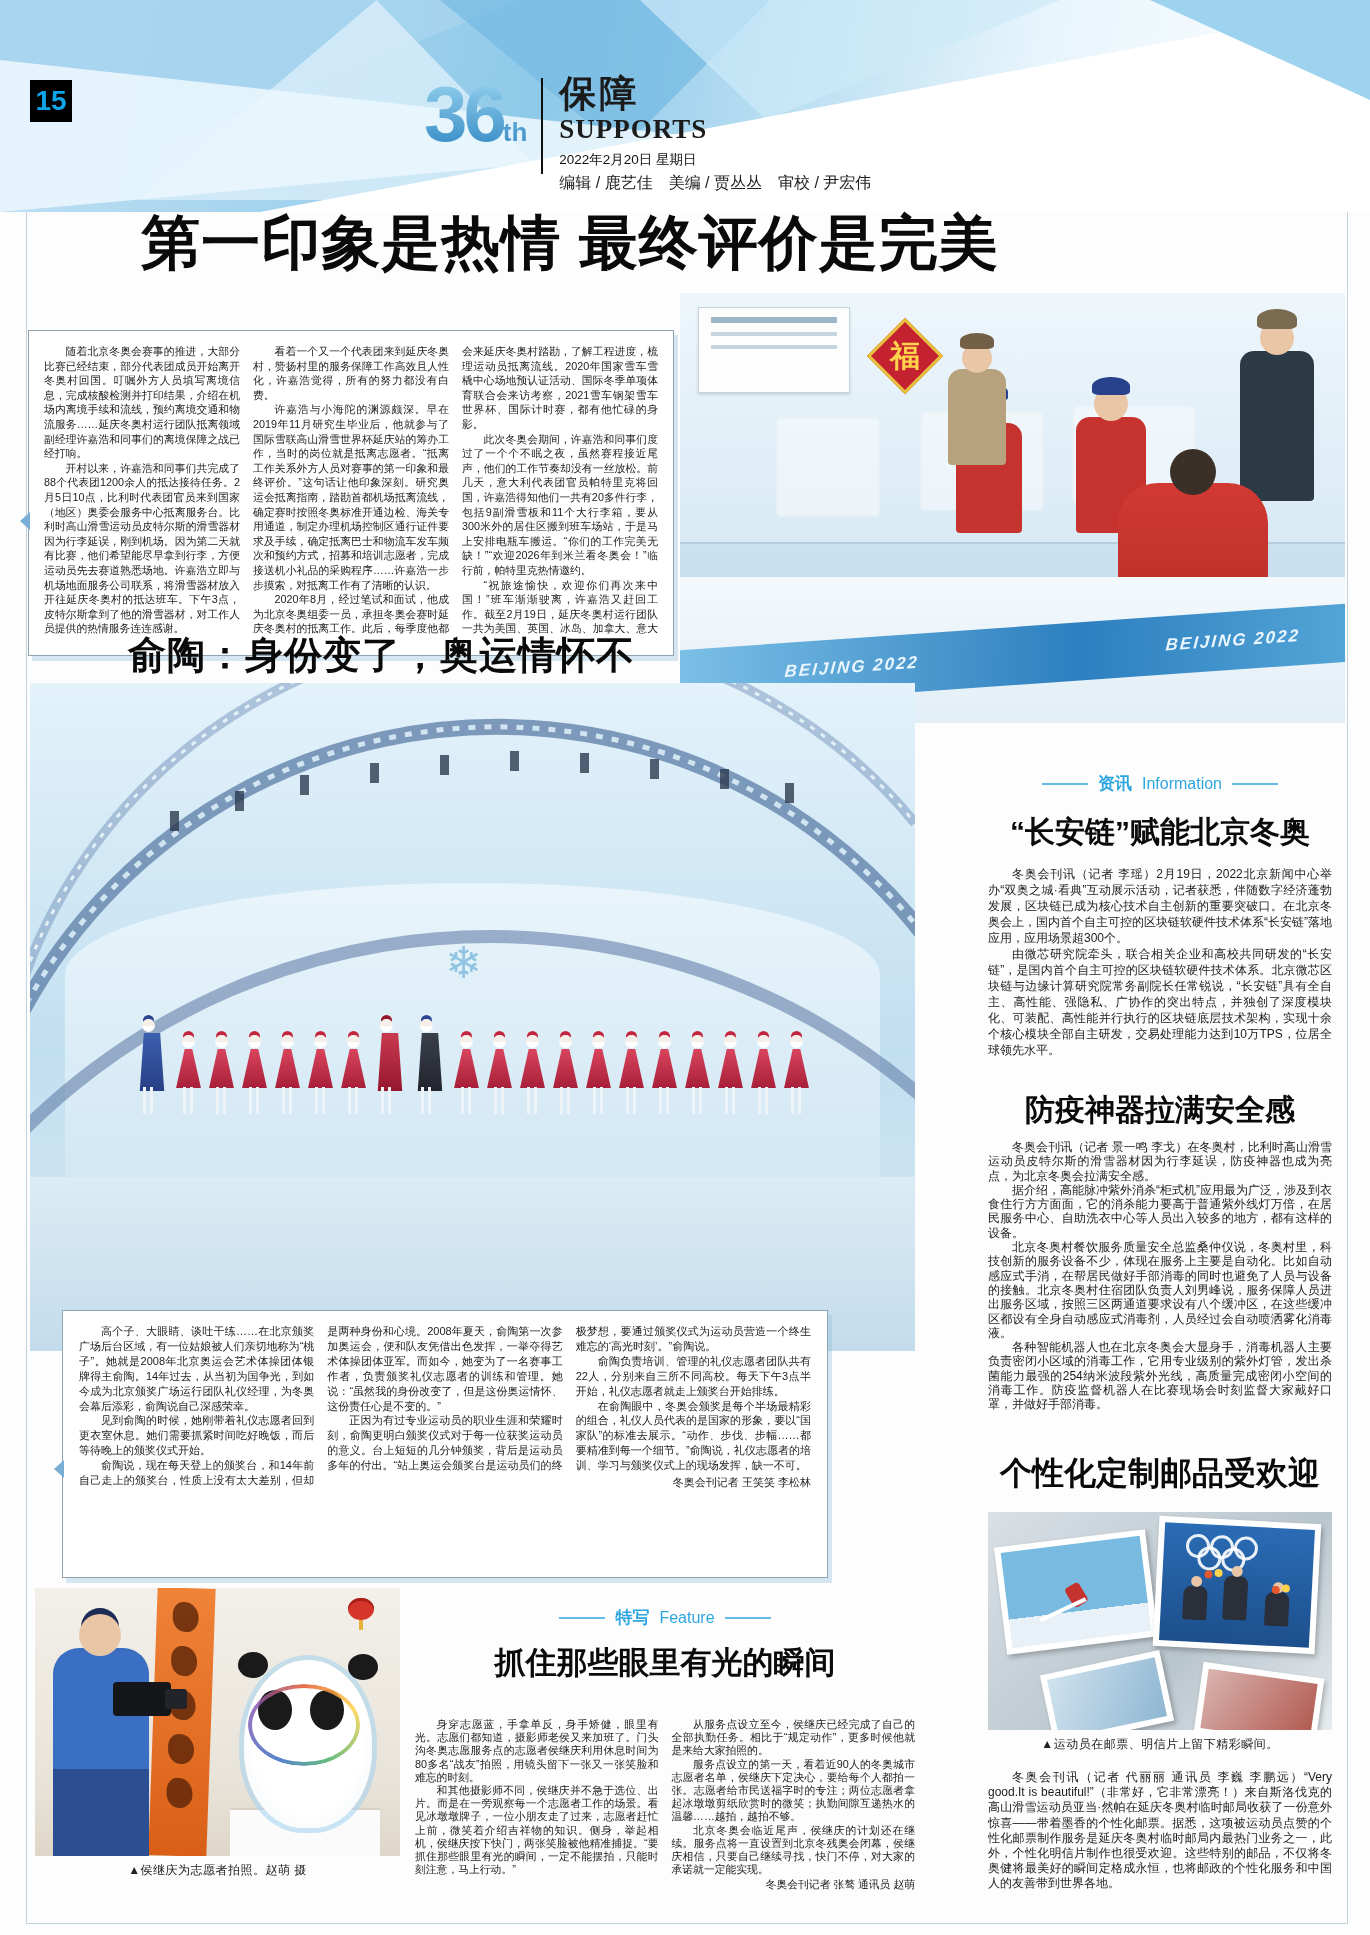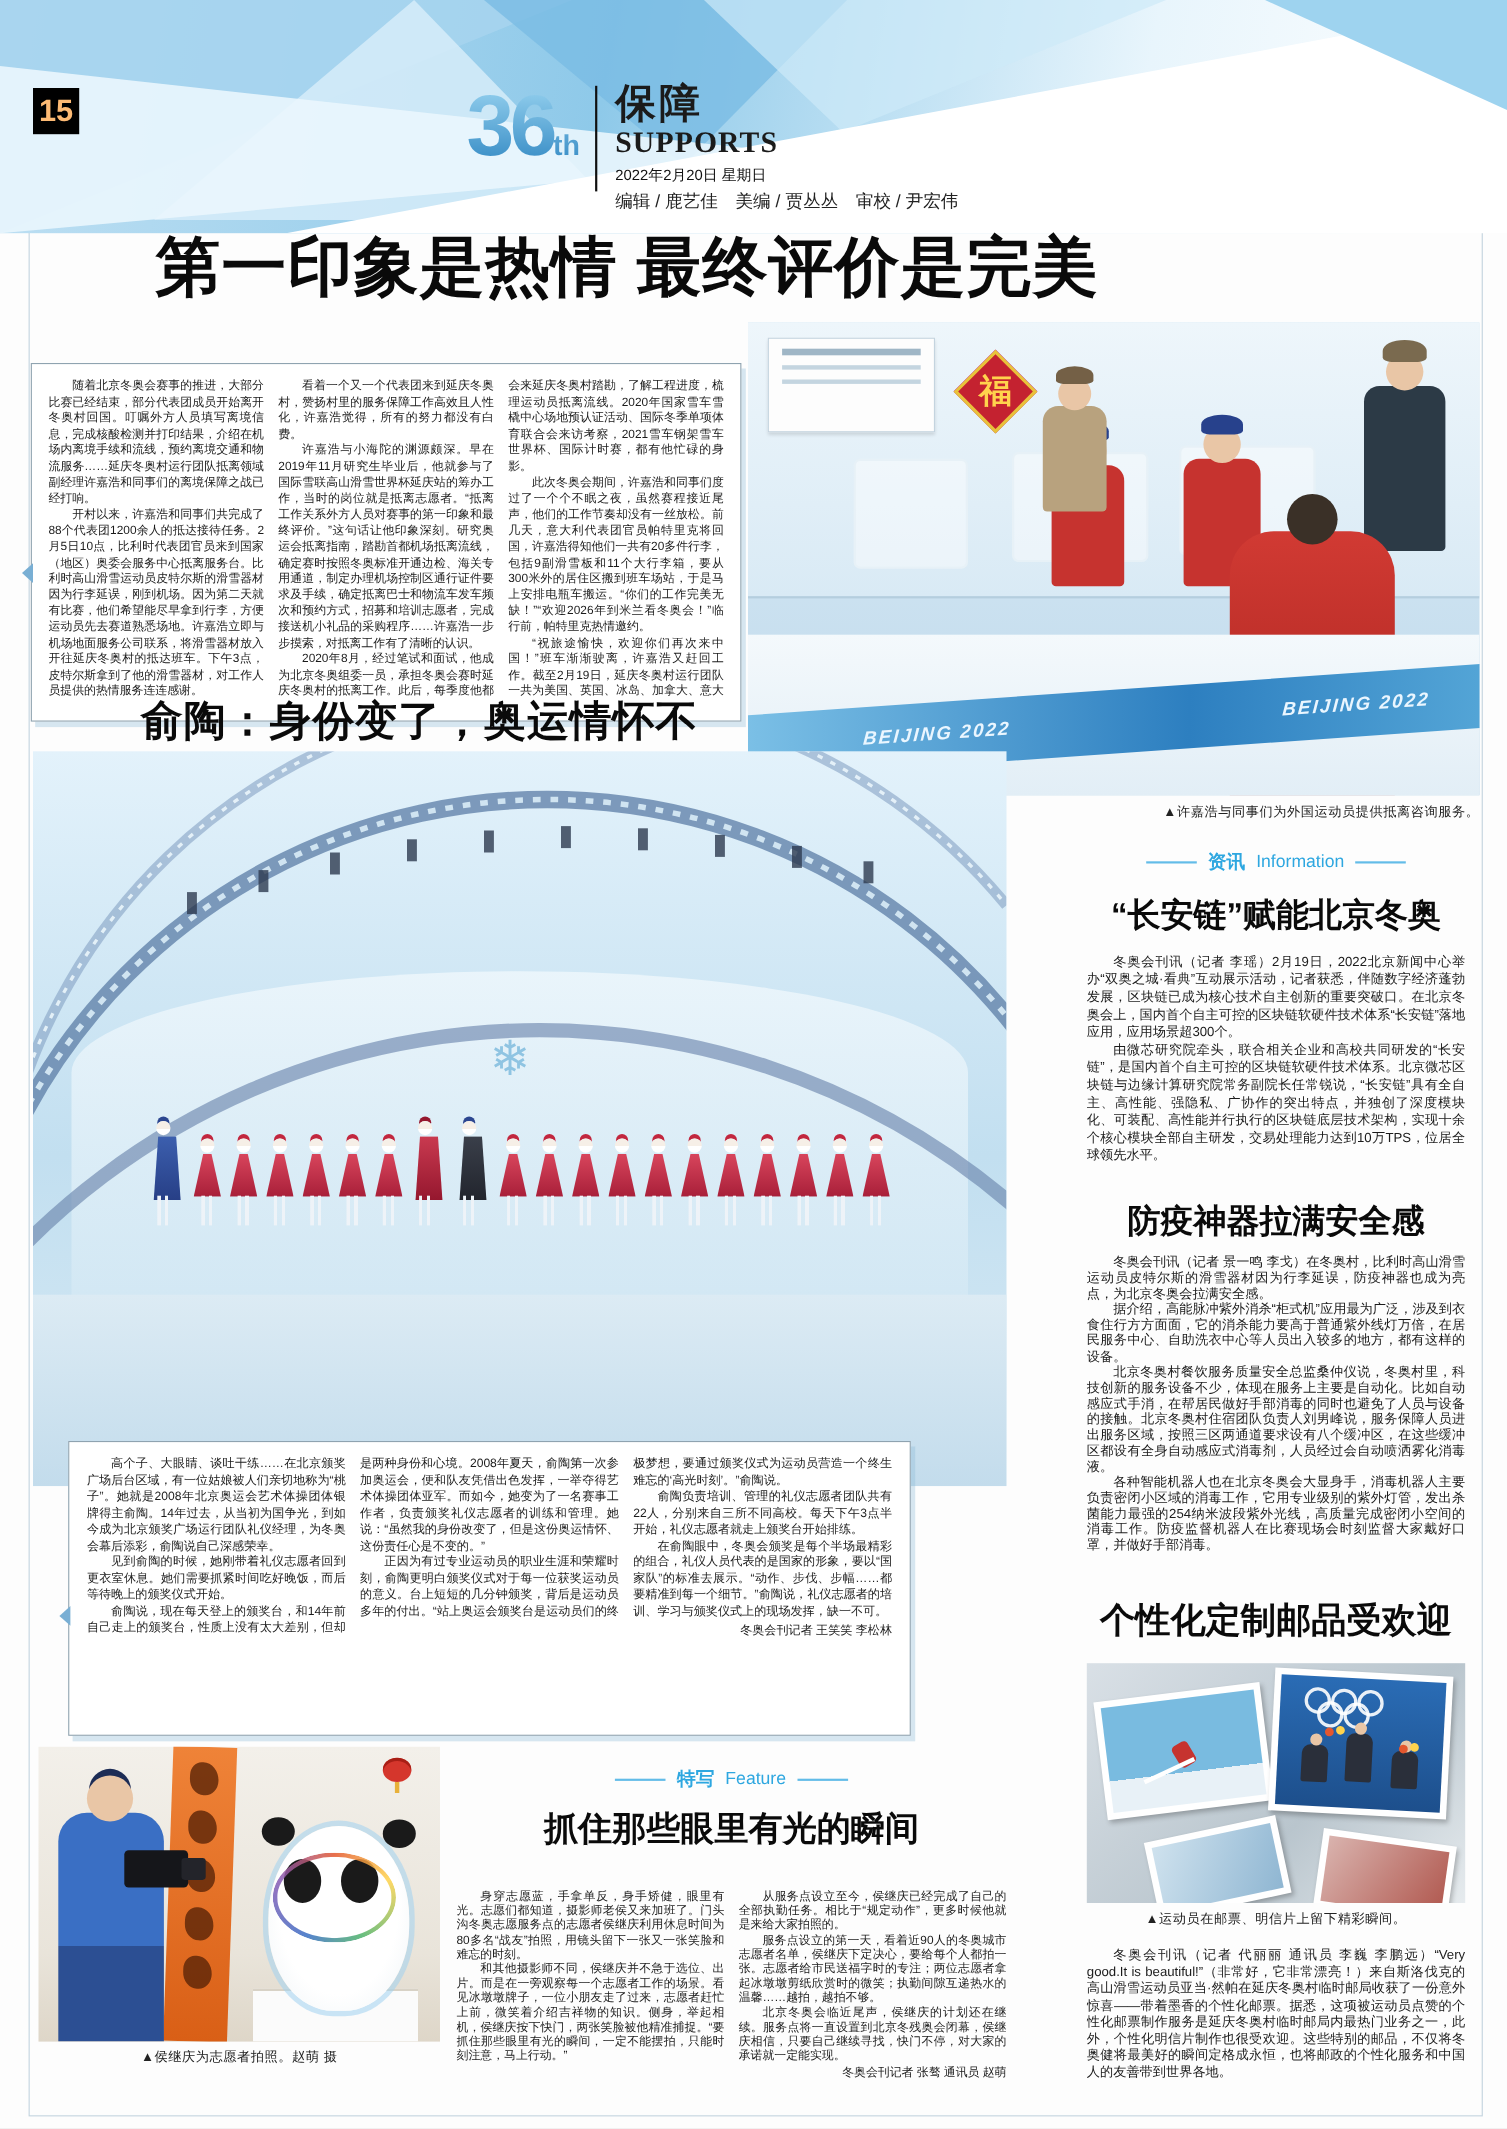--- a/index.html
+++ b/index.html
@@ -10,21 +10,21 @@
   
   .banner{left:0;top:0;width:1370px;height:212px;background:linear-gradient(100deg,#bfe0f3 0%,#8ec9e9 40%,#e8f5fc 75%,#fff 100%);overflow:hidden;}
   .tri{position:absolute;}
   .t1{left:260px;top:0;width:1110px;height:212px;background:#fff;clip-path:polygon(100% 2%,100% 100%,0 100%);}
   .t2{left:0;top:0;width:520px;height:212px;background:#a6d4ee;clip-path:polygon(0 0,100% 0,0 100%);opacity:.9;}
   .t3{left:140px;top:0;width:430px;height:200px;background:#d6ecf9;clip-path:polygon(55% 0,100% 100%,0 100%);opacity:.85;}
   .t4{left:440px;top:0;width:330px;height:150px;background:#79bce4;clip-path:polygon(0 0,100% 0,55% 100%);opacity:.8;}
   .t5{left:1150px;top:0;width:220px;height:100px;background:#9ed3ef;clip-path:polygon(0 0,100% 0,100% 100%);}
   .t6{left:0;top:60px;width:760px;height:152px;background:#eaf6fd;clip-path:polygon(0 0,100% 55%,0 100%);opacity:.9;}
   .t7{left:640px;top:0;width:420px;height:120px;background:#cde9f8;clip-path:polygon(0 0,100% 0,30% 100%);opacity:.7;}
-  .pageno{left:30px;top:80px;width:42px;height:42px;background:#000;color:#fdba74;font-size:28px;font-weight:bold;
+  .pageno{left:30px;top:80px;width:42px;height:42px;background:#000;color:#0ea5e9;font-size:28px;font-weight:bold;
           text-align:center;line-height:42px;}
   .masthead{left:424px;top:74px;display:flex;align-items:flex-start;}
   .logo24{font-size:78px;line-height:80px;font-weight:900;letter-spacing:-4px;
           background:linear-gradient(180deg,#9bd5f1,#3f92c9 70%,#7cc0e6);-webkit-background-clip:text;background-clip:text;color:transparent;}
   .logo24 .th{font-size:26px;letter-spacing:0;}
   .mastdiv{width:2px;background:#101010;height:96px;margin:4px 16px 0 14px;}
   .mast-cn{font-size:37px;font-weight:900;letter-spacing:3px;line-height:40px;}
   .mast-en{font-family:"Liberation Serif","DejaVu Serif",serif;font-size:27px;font-weight:bold;letter-spacing:1px;line-height:30px;}
   .mast-date{font-size:13.5px;margin-top:7px;color:#111;}
   .mast-staff{font-size:16px;margin-top:4px;color:#222;}
@@ -187,21 +187,20 @@
     </div>
     <div class="person" style="left:438px;top:190px;width:150px;height:240px;background:linear-gradient(#d13a33,#a9241f);border-radius:40px 40px 0 0;">
       <span class="head" style="top:-34px;width:46px;height:46px;background:#3a3027;"></span>
     </div>
     <div class="p1desk"></div>
     <div class="p1strip">
       <span>BEIJING 2022</span>
       <span>BEIJING 2022</span>
     </div>
   </div>
-  <div class="abs caption" style="left:680px;top:730px;width:665px;text-align:right;">▲许嘉浩与同事们为外国运动员提供抵离咨询服务。</div>
 
   <div class="abs second-hl">俞陶：身份变了，奥运情怀不变</div>
 
   <div class="abs photo2">
     <div class="p2back"></div>
     <svg width="885" height="668" style="position:absolute;left:0;top:0;">
       <path d="M -60 470 A 540 540 0 0 1 900 260" fill="none" stroke="#5b7ca6" stroke-width="16" opacity="0.75"></path>
       <path d="M -60 470 A 540 540 0 0 1 900 260" fill="none" stroke="#d9ecf7" stroke-width="5" stroke-dasharray="7 9" opacity="0.9"></path>
       <path d="M -120 600 A 660 660 0 0 1 910 430" fill="none" stroke="#647fa8" stroke-width="13" opacity="0.6"></path>
       <path d="M -20 340 A 520 520 0 0 1 885 140" fill="none" stroke="#7d9bc0" stroke-width="10" opacity="0.55"></path>

